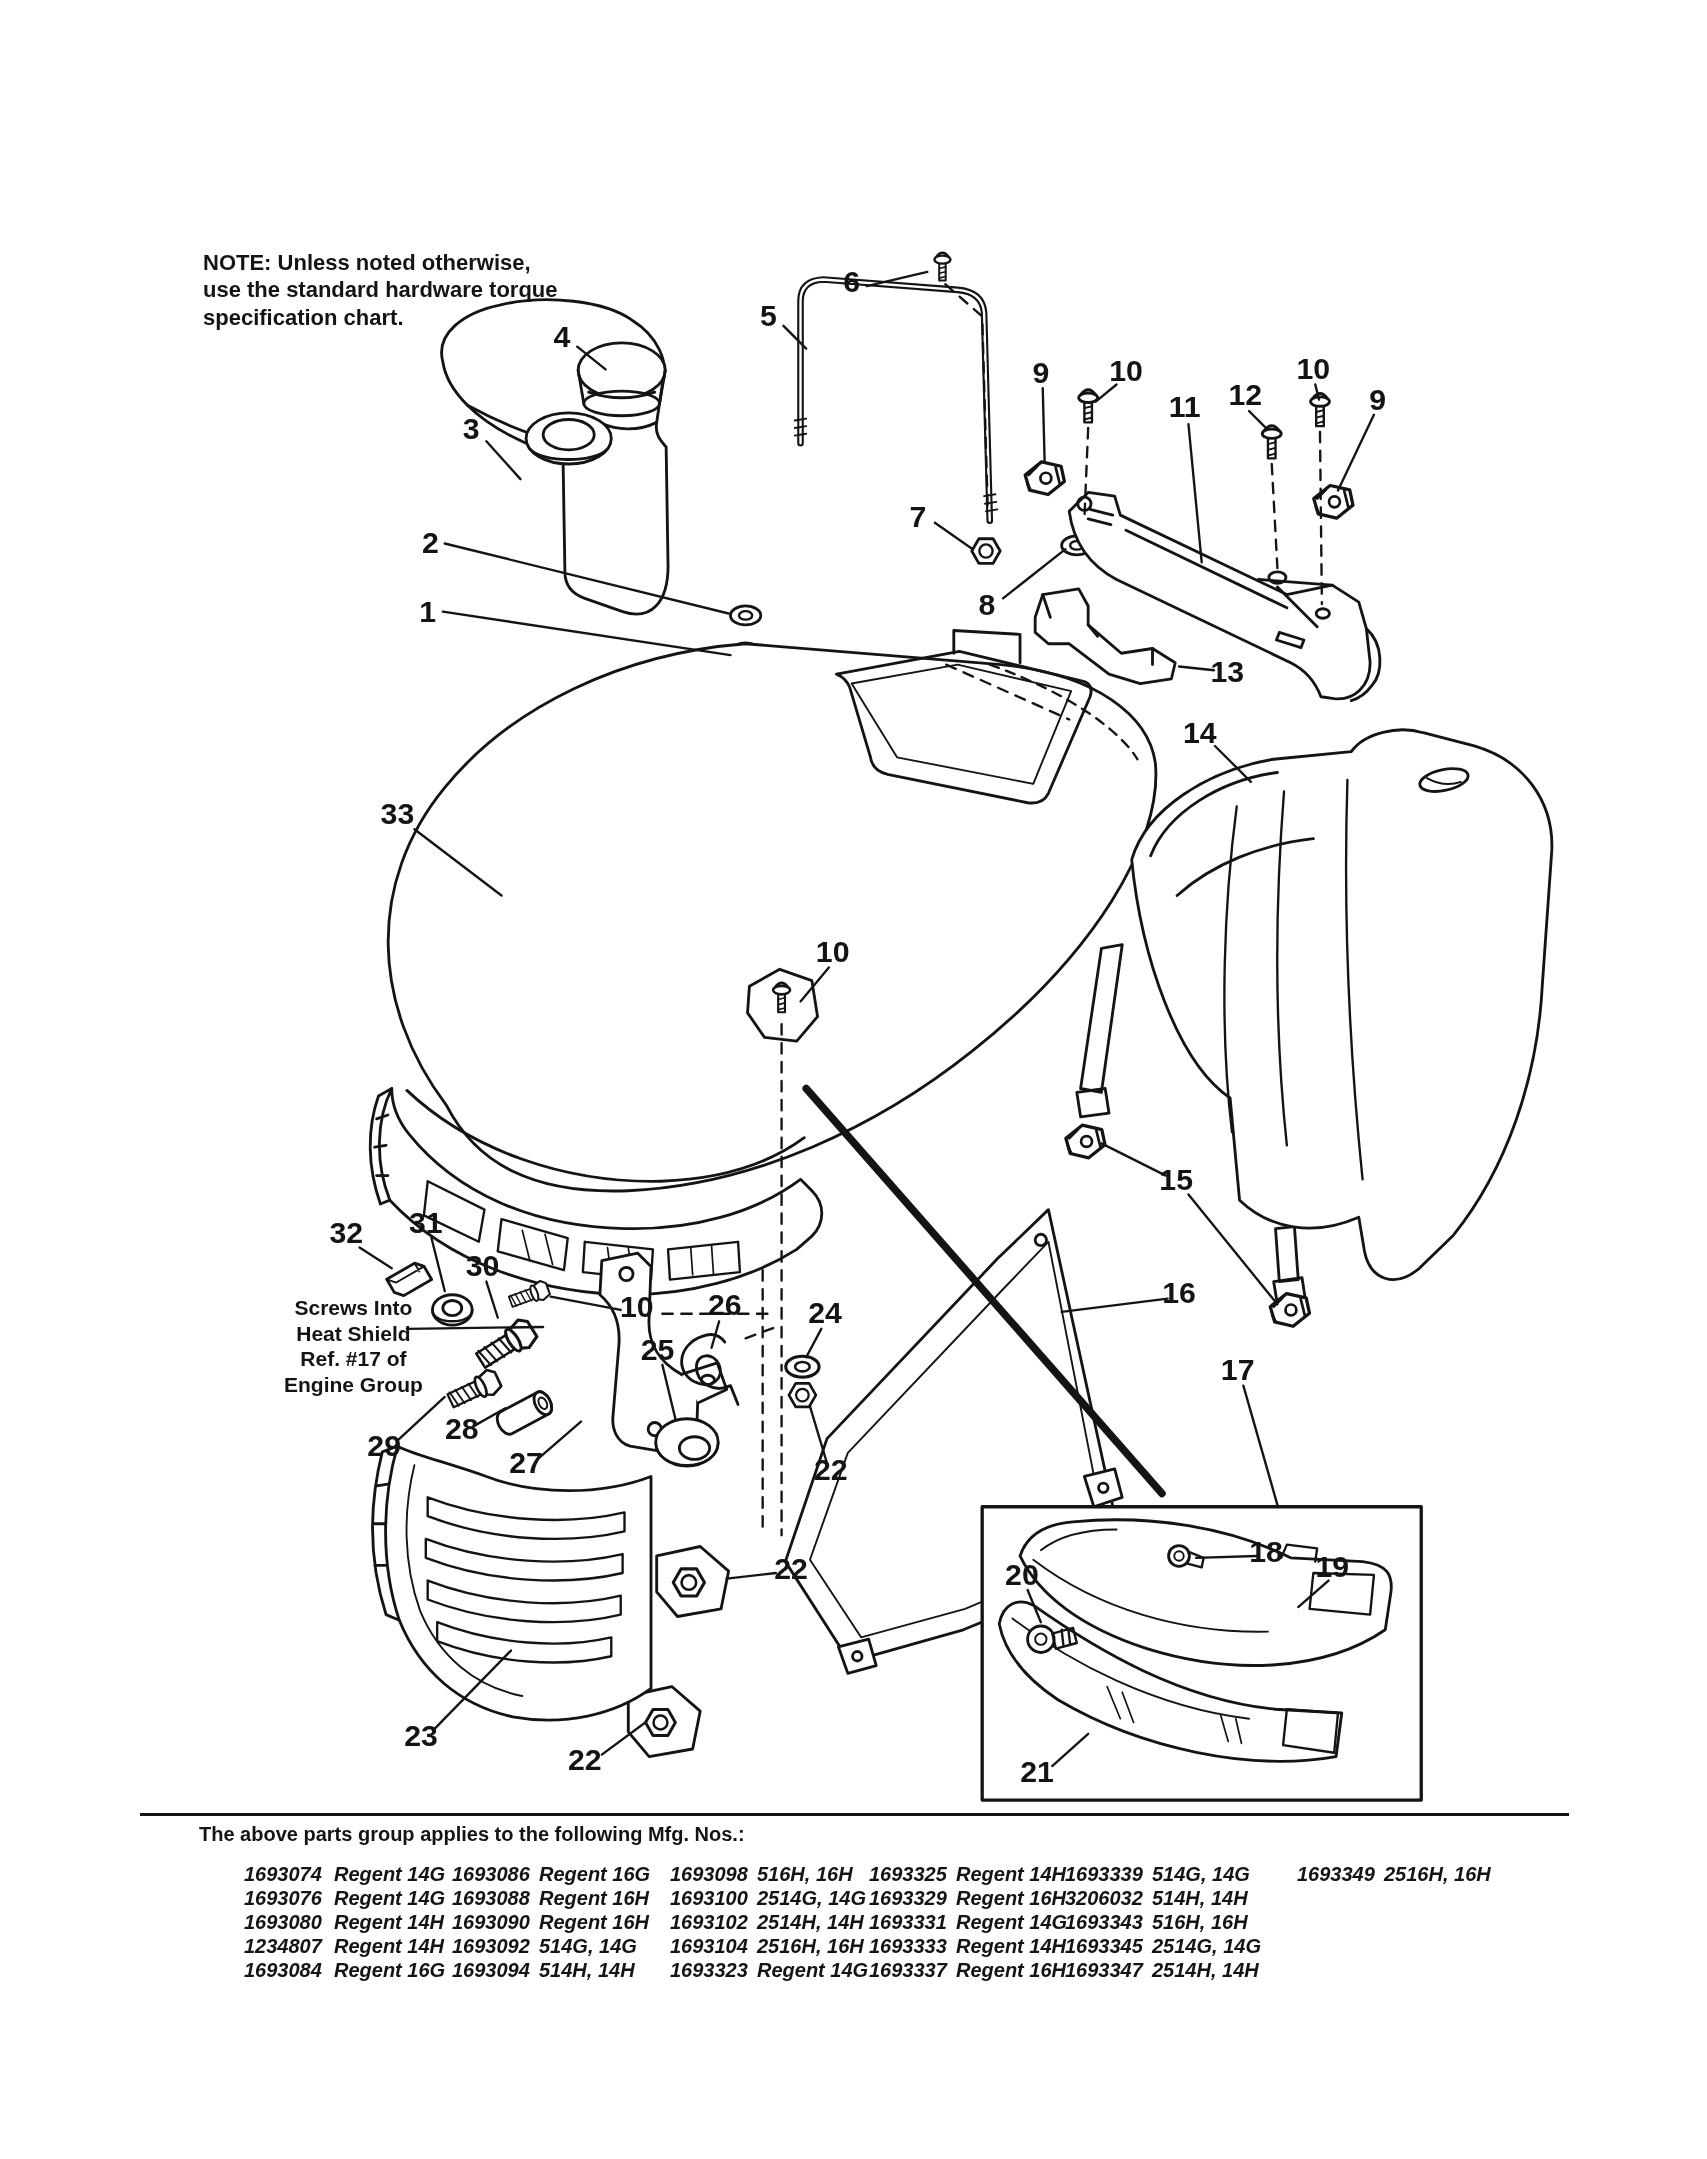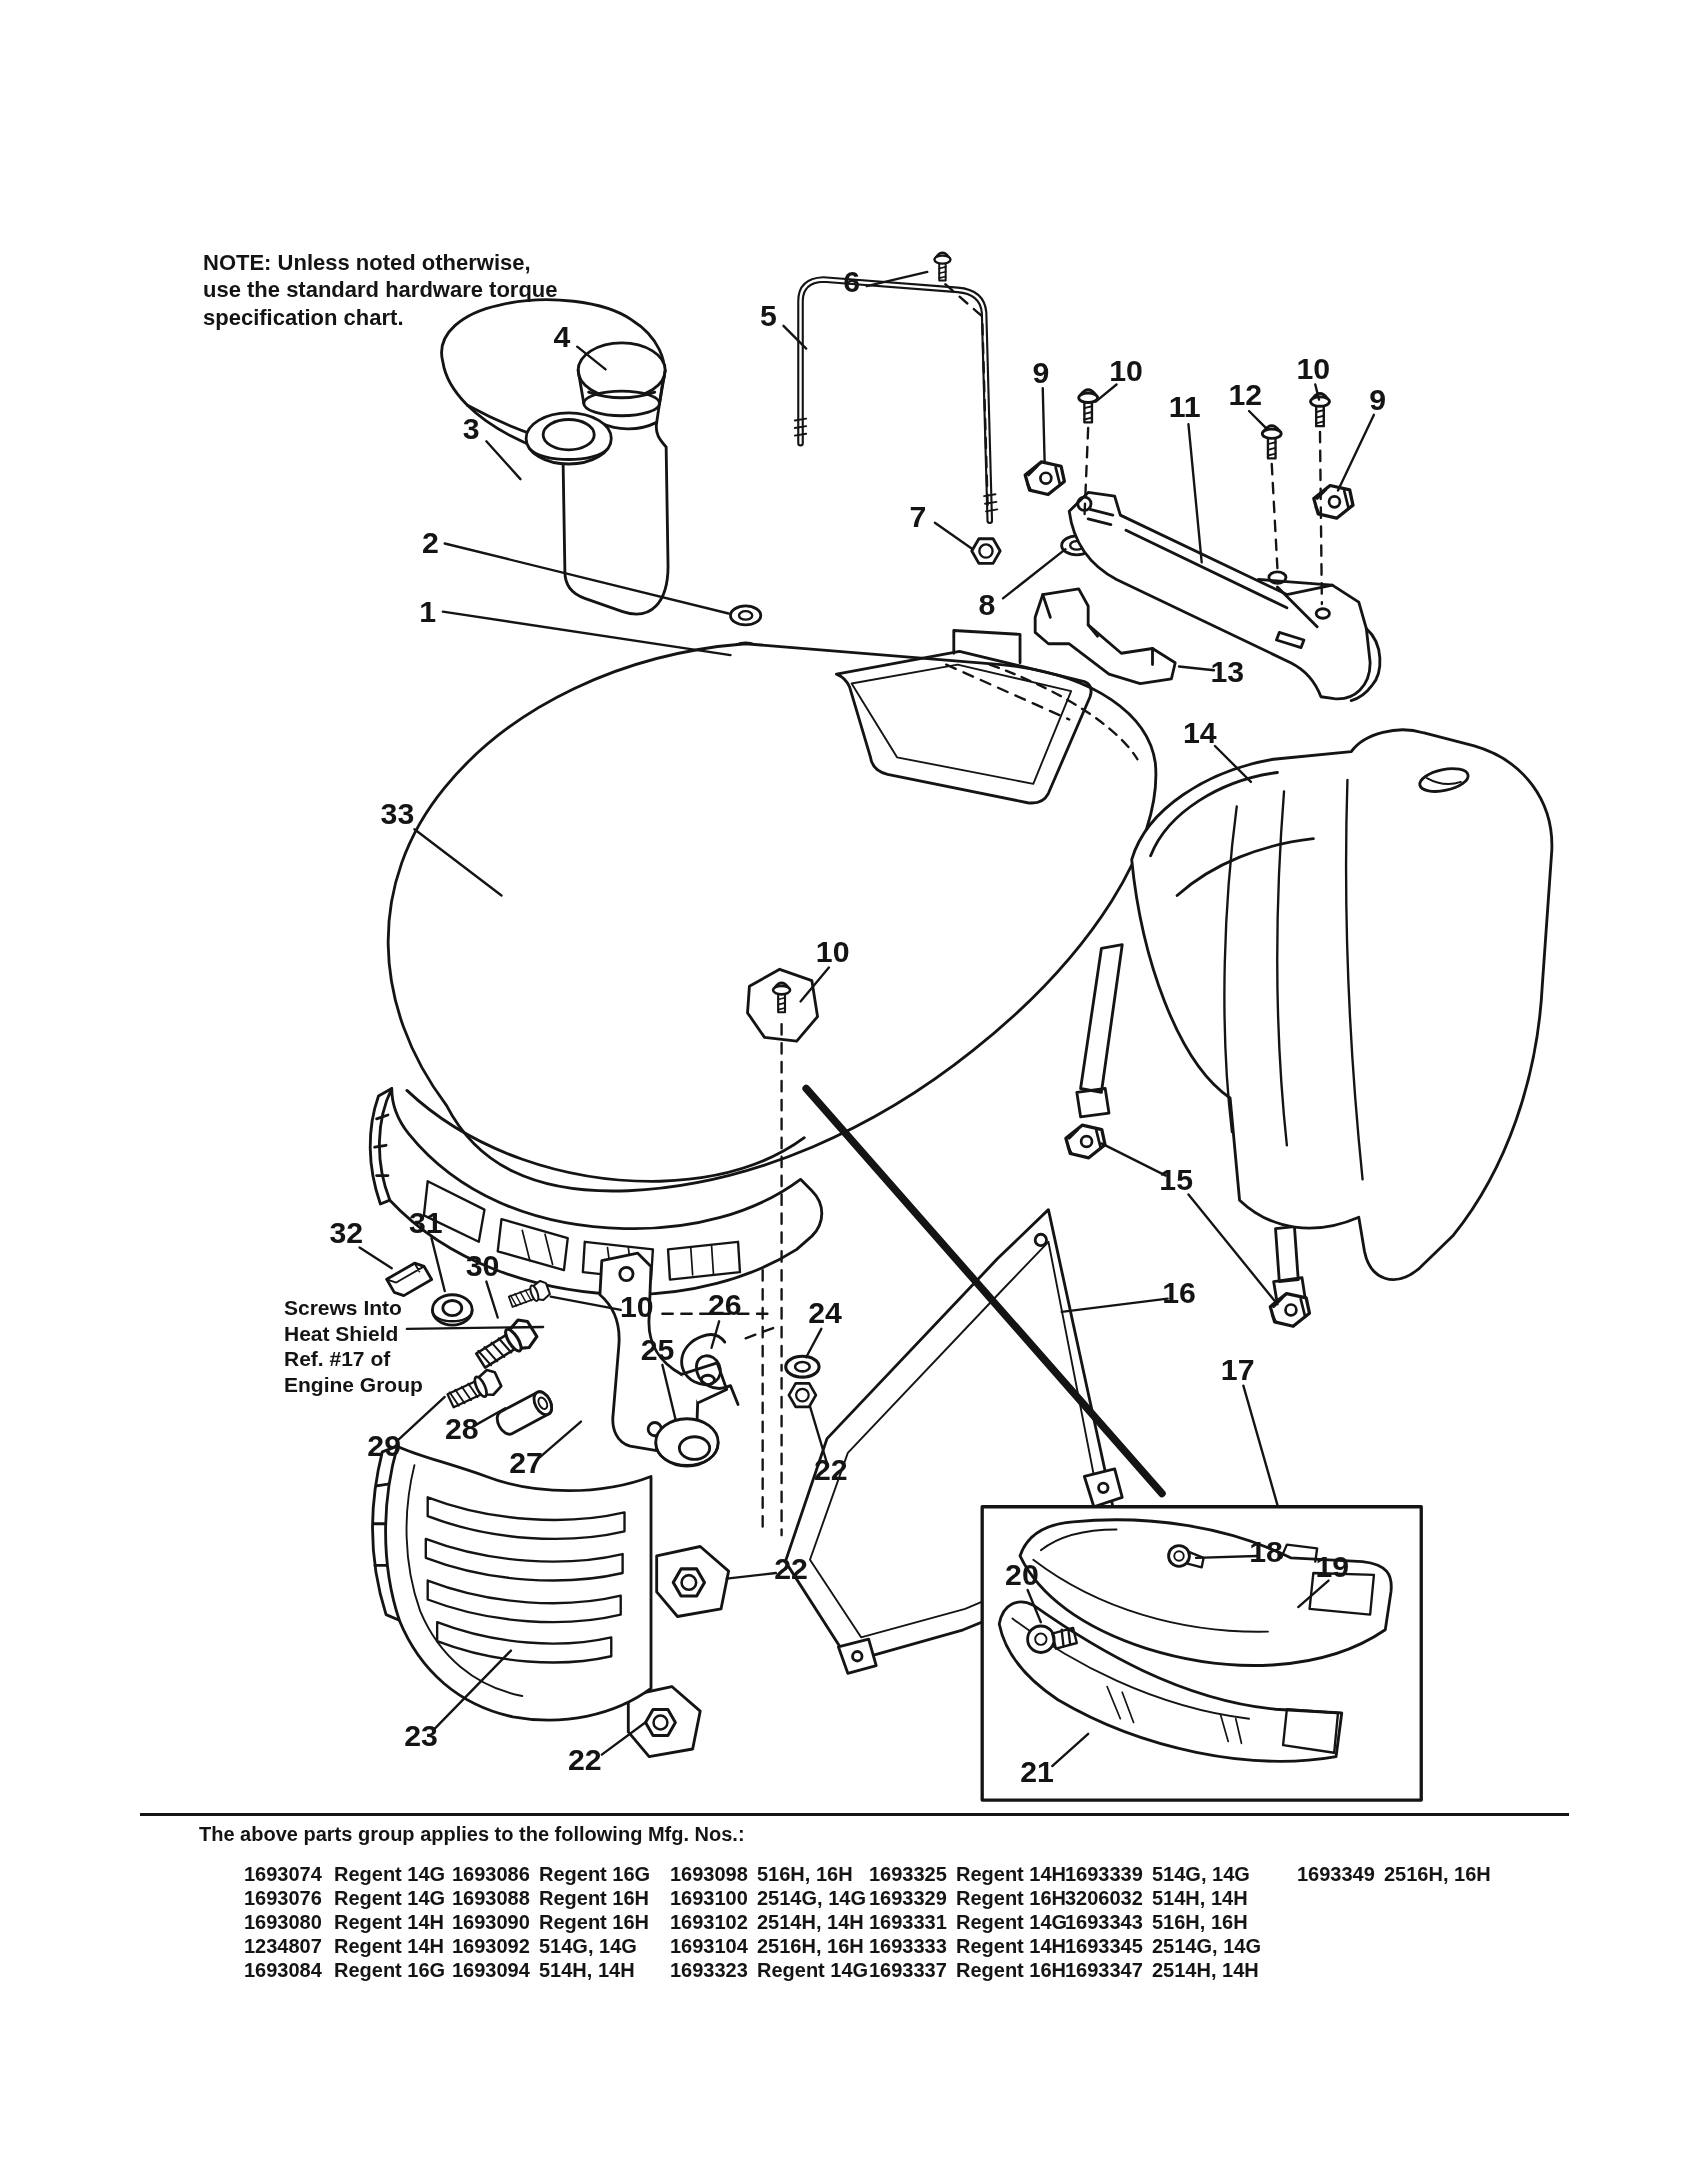--- a/index.html
+++ b/index.html
@@ -3,24 +3,24 @@
 <meta charset="utf-8">
 <style>
   html,body{margin:0;padding:0;background:#e8e8e8;}
   .stage{
     position:relative;width:1707px;height:2160px;background:#ffffff;
     font-family:"Liberation Sans",sans-serif;color:#141414;overflow:hidden;
   }
   .stage svg{position:absolute;left:0;top:0;}
   .txt{position:absolute;white-space:pre-line;}
   .note{left:203px;top:225px;font-size:22px;font-weight:bold;line-height:27.4px;margin-top:24px;}
-  .heat{left:284px;top:1295px;font-size:21px;font-weight:bold;line-height:25.6px;}
+  .heat{left:284px;top:1295px;font-size:21px;font-weight:bold;line-height:25.6px;text-align:center;}
   .footer-head{left:199px;top:1823px;font-size:20px;font-weight:bold;white-space:nowrap;}
   .rule{position:absolute;left:140px;top:1813px;width:1429px;height:2.8px;background:#141414;}
-  .mfg-col{position:absolute;top:1862px;}
+  .mfg-col{position:absolute;top:1862px;font-style:italic;}
   .mrow{height:24px;font-size:20px;font-weight:bold;white-space:nowrap;line-height:24px;}
   .mno{display:inline-block;}
 </style>
 </head>
 <body>
 
 <div class="stage">
 
 <svg width="1707" height="2160" viewBox="0 0 1804 2282" font-family="Liberation Sans, sans-serif">
   <defs>

